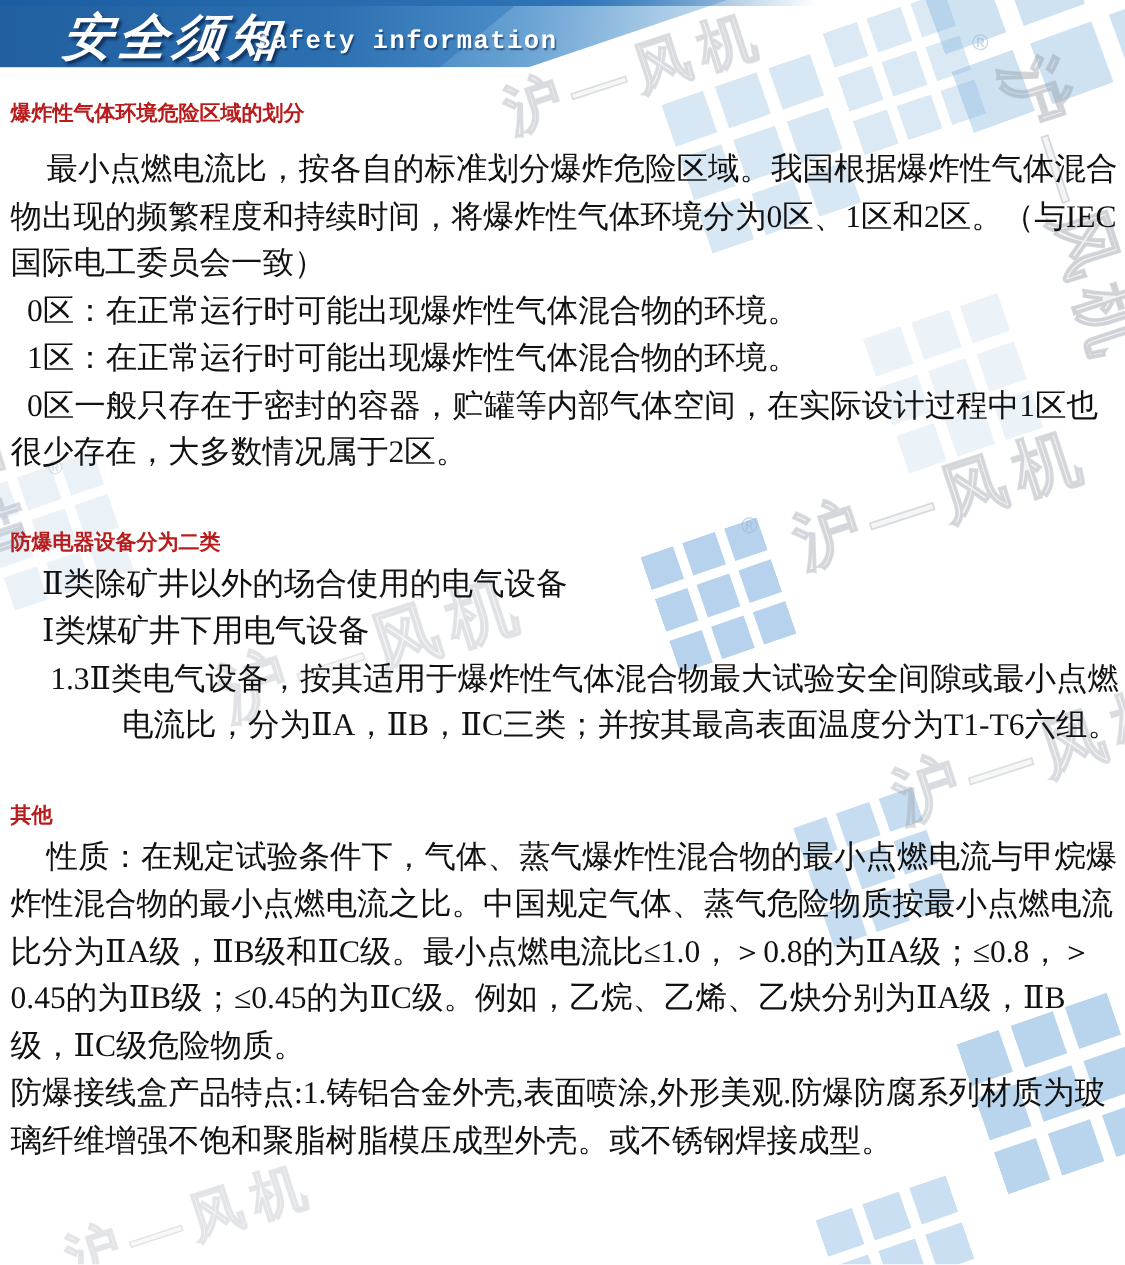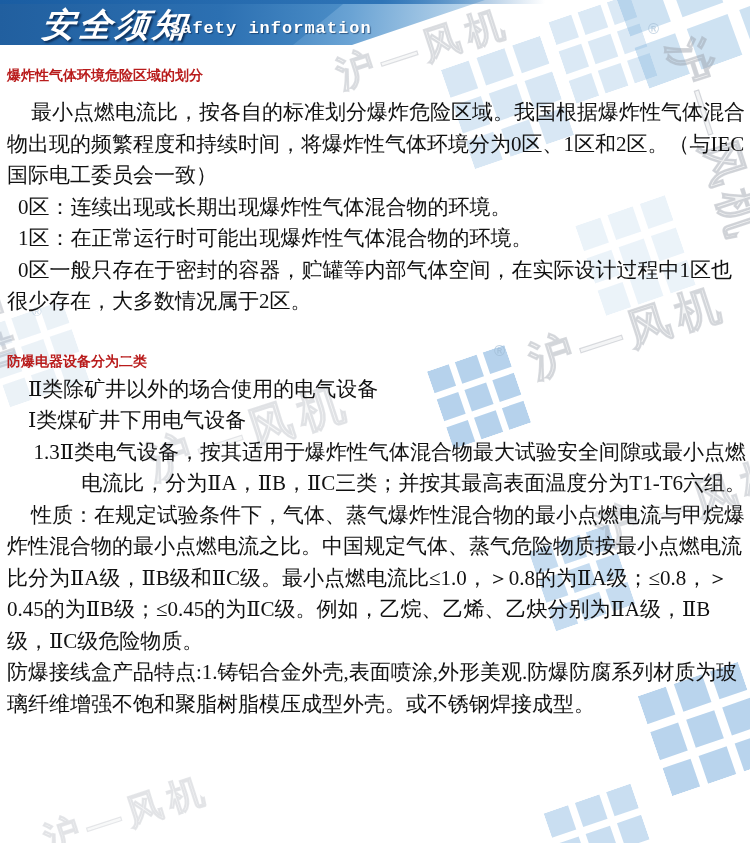--- a/index.html
+++ b/index.html
@@ -159,26 +159,27 @@
     <div class="banner-light"></div>
     <div class="banner-dark"></div>
     <div class="banner-topline"></div>
     <span class="banner-zh">安全须知</span>
     <span class="banner-en">Safety information</span>
   </div>
 
   <div class="content">
     <h2 class="h-first">爆炸性气体环境危险区域的划分</h2>
     <p class="p-intro">最小点燃电流比，按各自的标准划分爆炸危险区域。我国根据爆炸性气体混合物出现的频繁程度和持续时间，将爆炸性气体环境分为0区、1区和2区。（与IEC国际电工委员会一致）</p>
-    <p class="p-zone">0区：连续出现或长期出现爆炸性气体混合物的环境。</p>
+    <p class="p-zone">0区：在正常运行时可能出现爆炸性气体混合物的环境。</p>
     <p class="p-zone">1区：在正常运行时可能出现爆炸性气体混合物的环境。</p>
     <p class="p-zone">0区一般只存在于密封的容器，贮罐等内部气体空间，在实际设计过程中1区也很少存在，大多数情况属于2区。</p>
 
     <h2 class="h-gap">防爆电器设备分为二类</h2>
     <p class="p-class">Ⅱ类除矿井以外的场合使用的电气设备</p>
     <p class="p-class">Ⅰ类煤矿井下用电气设备</p>
     <p class="p-detail">1.3Ⅱ类电气设备，按其适用于爆炸性气体混合物最大试验安全间隙或最小点燃电流比，分为ⅡA，ⅡB，ⅡC三类；并按其最高表面温度分为T1-T6六组。</p>
 
+    <h2 class="h-gap">其他</h2>
     <p class="p-body-indent">性质：在规定试验条件下，气体、蒸气爆炸性混合物的最小点燃电流与甲烷爆炸性混合物的最小点燃电流之比。中国规定气体、蒸气危险物质按最小点燃电流比分为ⅡA级，ⅡB级和ⅡC级。最小点燃电流比≤1.0，＞0.8的为ⅡA级；≤0.8，＞0.45的为ⅡB级；≤0.45的为ⅡC级。例如，乙烷、乙烯、乙炔分别为ⅡA级，ⅡB级，ⅡC级危险物质。</p>
     <p class="p-flush">防爆接线盒产品特点:1.铸铝合金外壳,表面喷涂,外形美观.防爆防腐系列材质为玻璃纤维增强不饱和聚脂树脂模压成型外壳。或不锈钢焊接成型。</p>
   </div>
 
 </div>
 
 </body></html>

